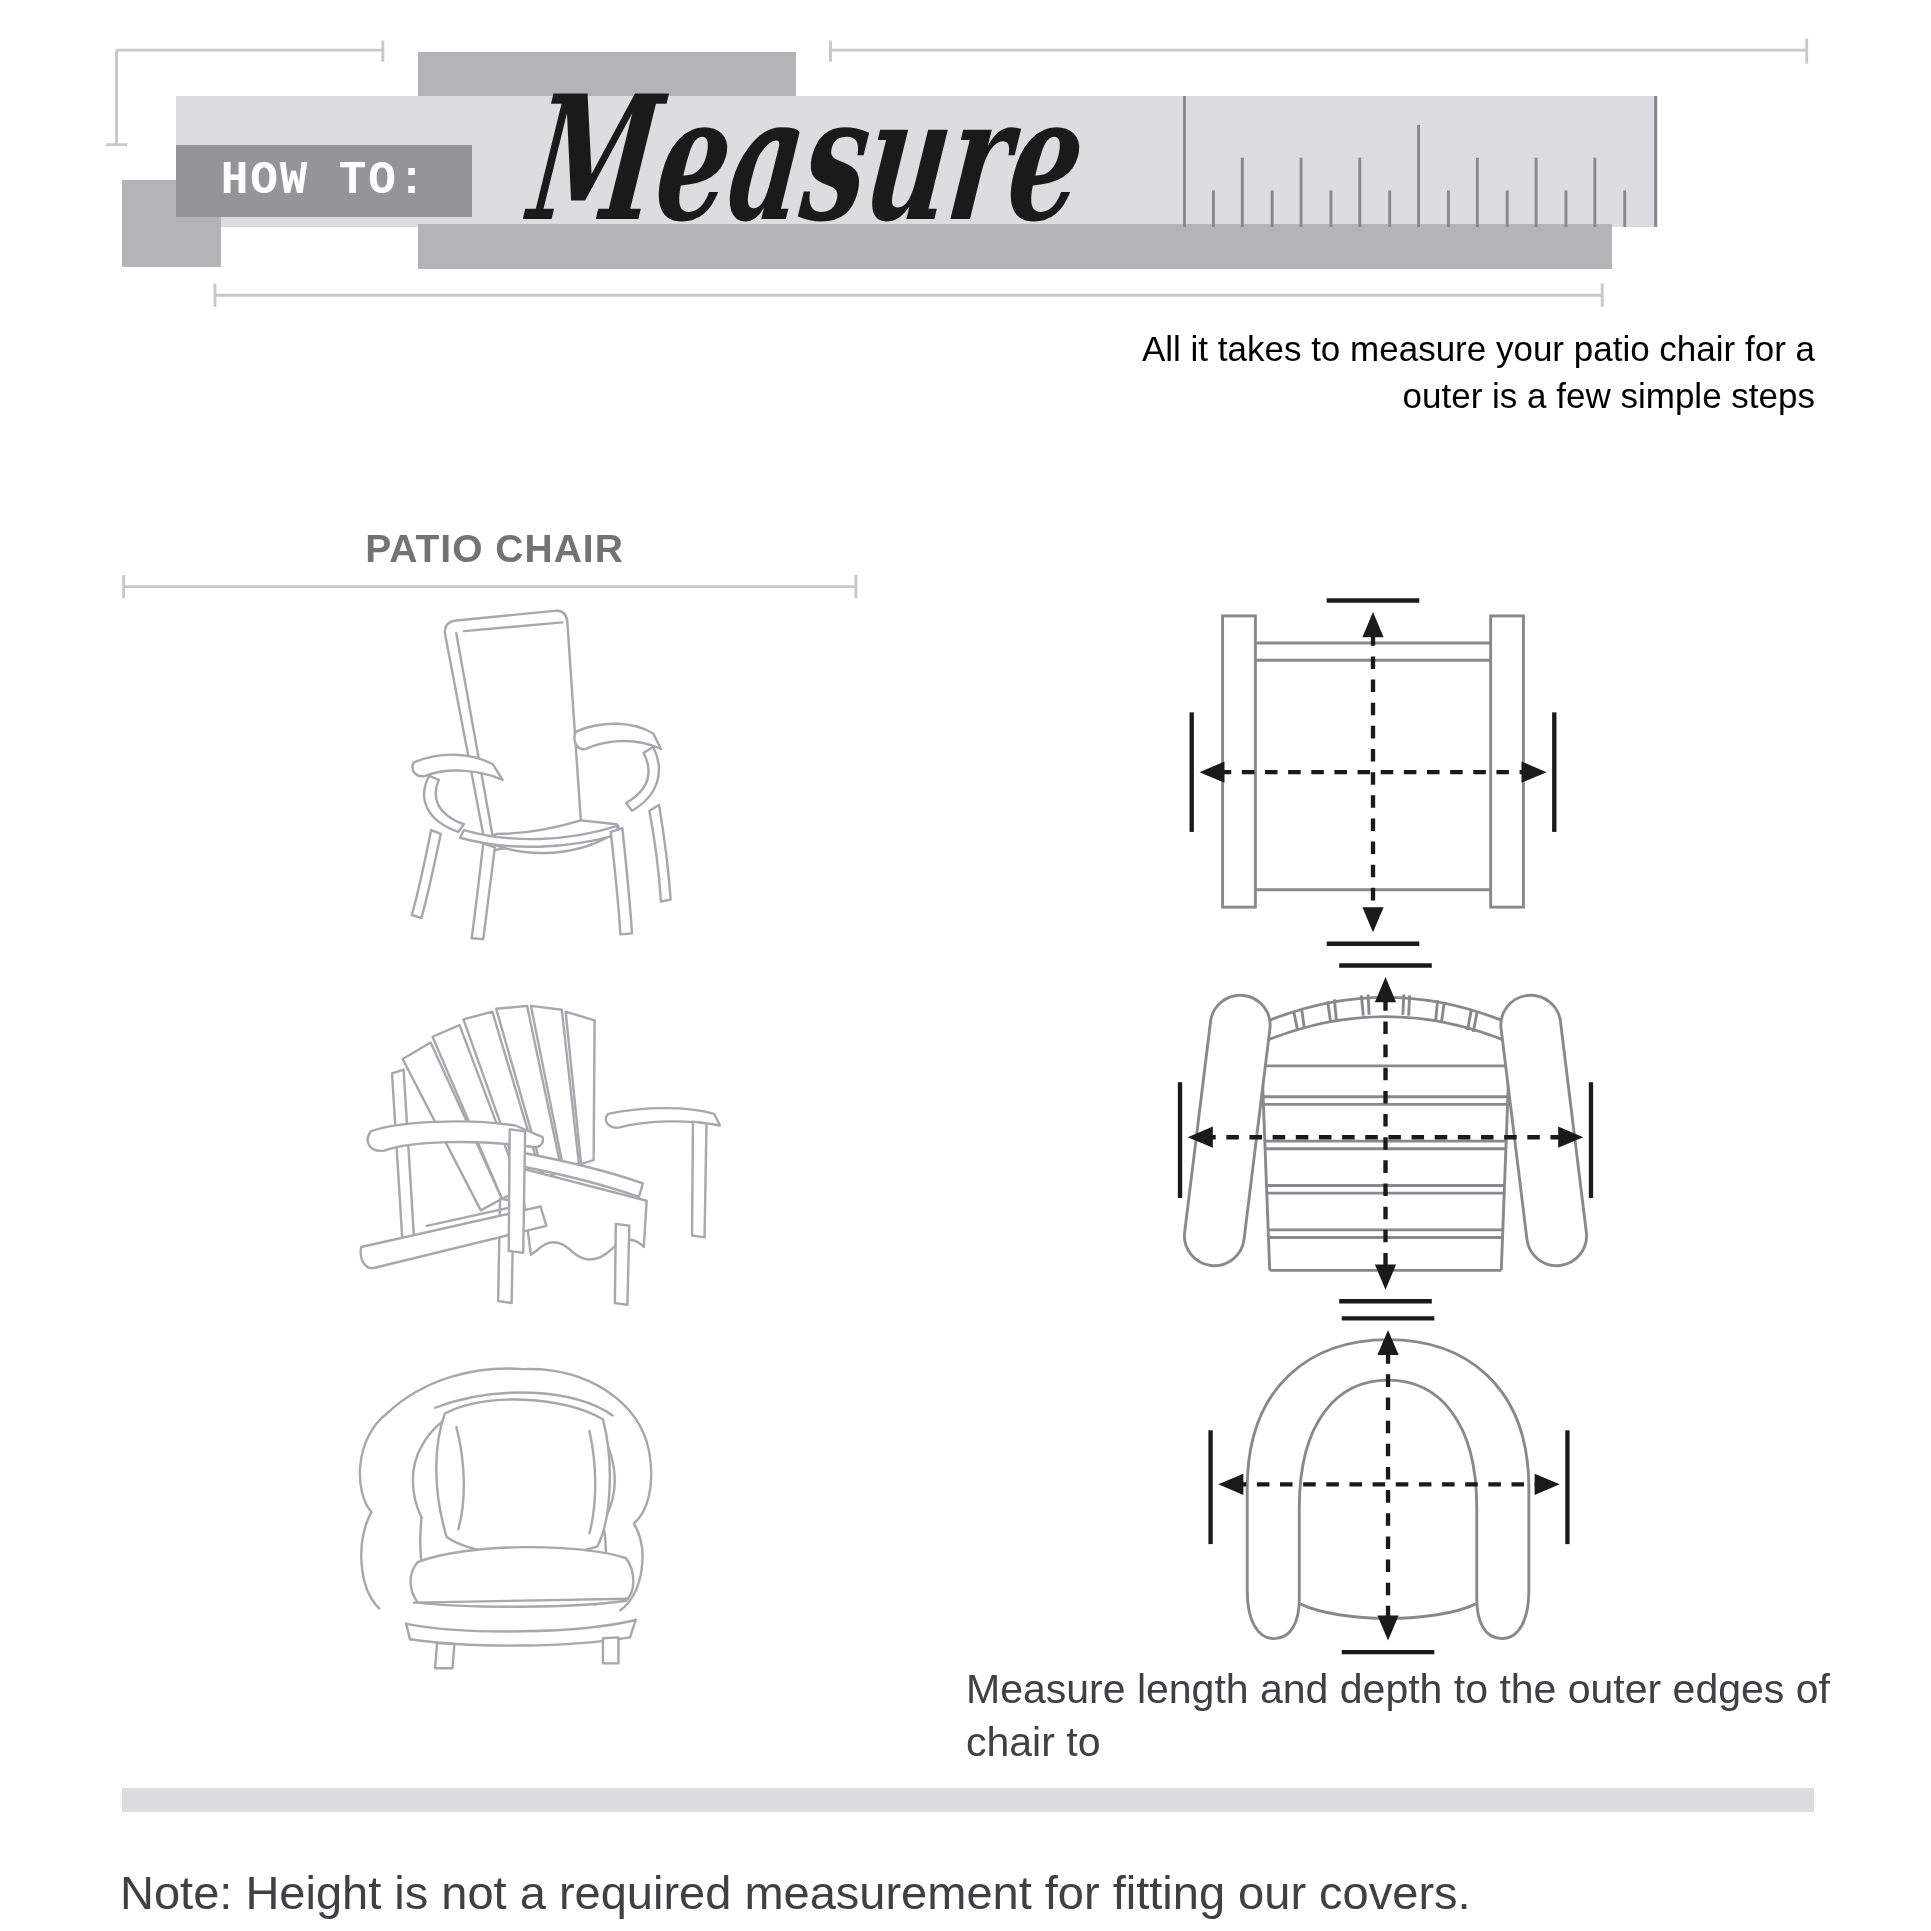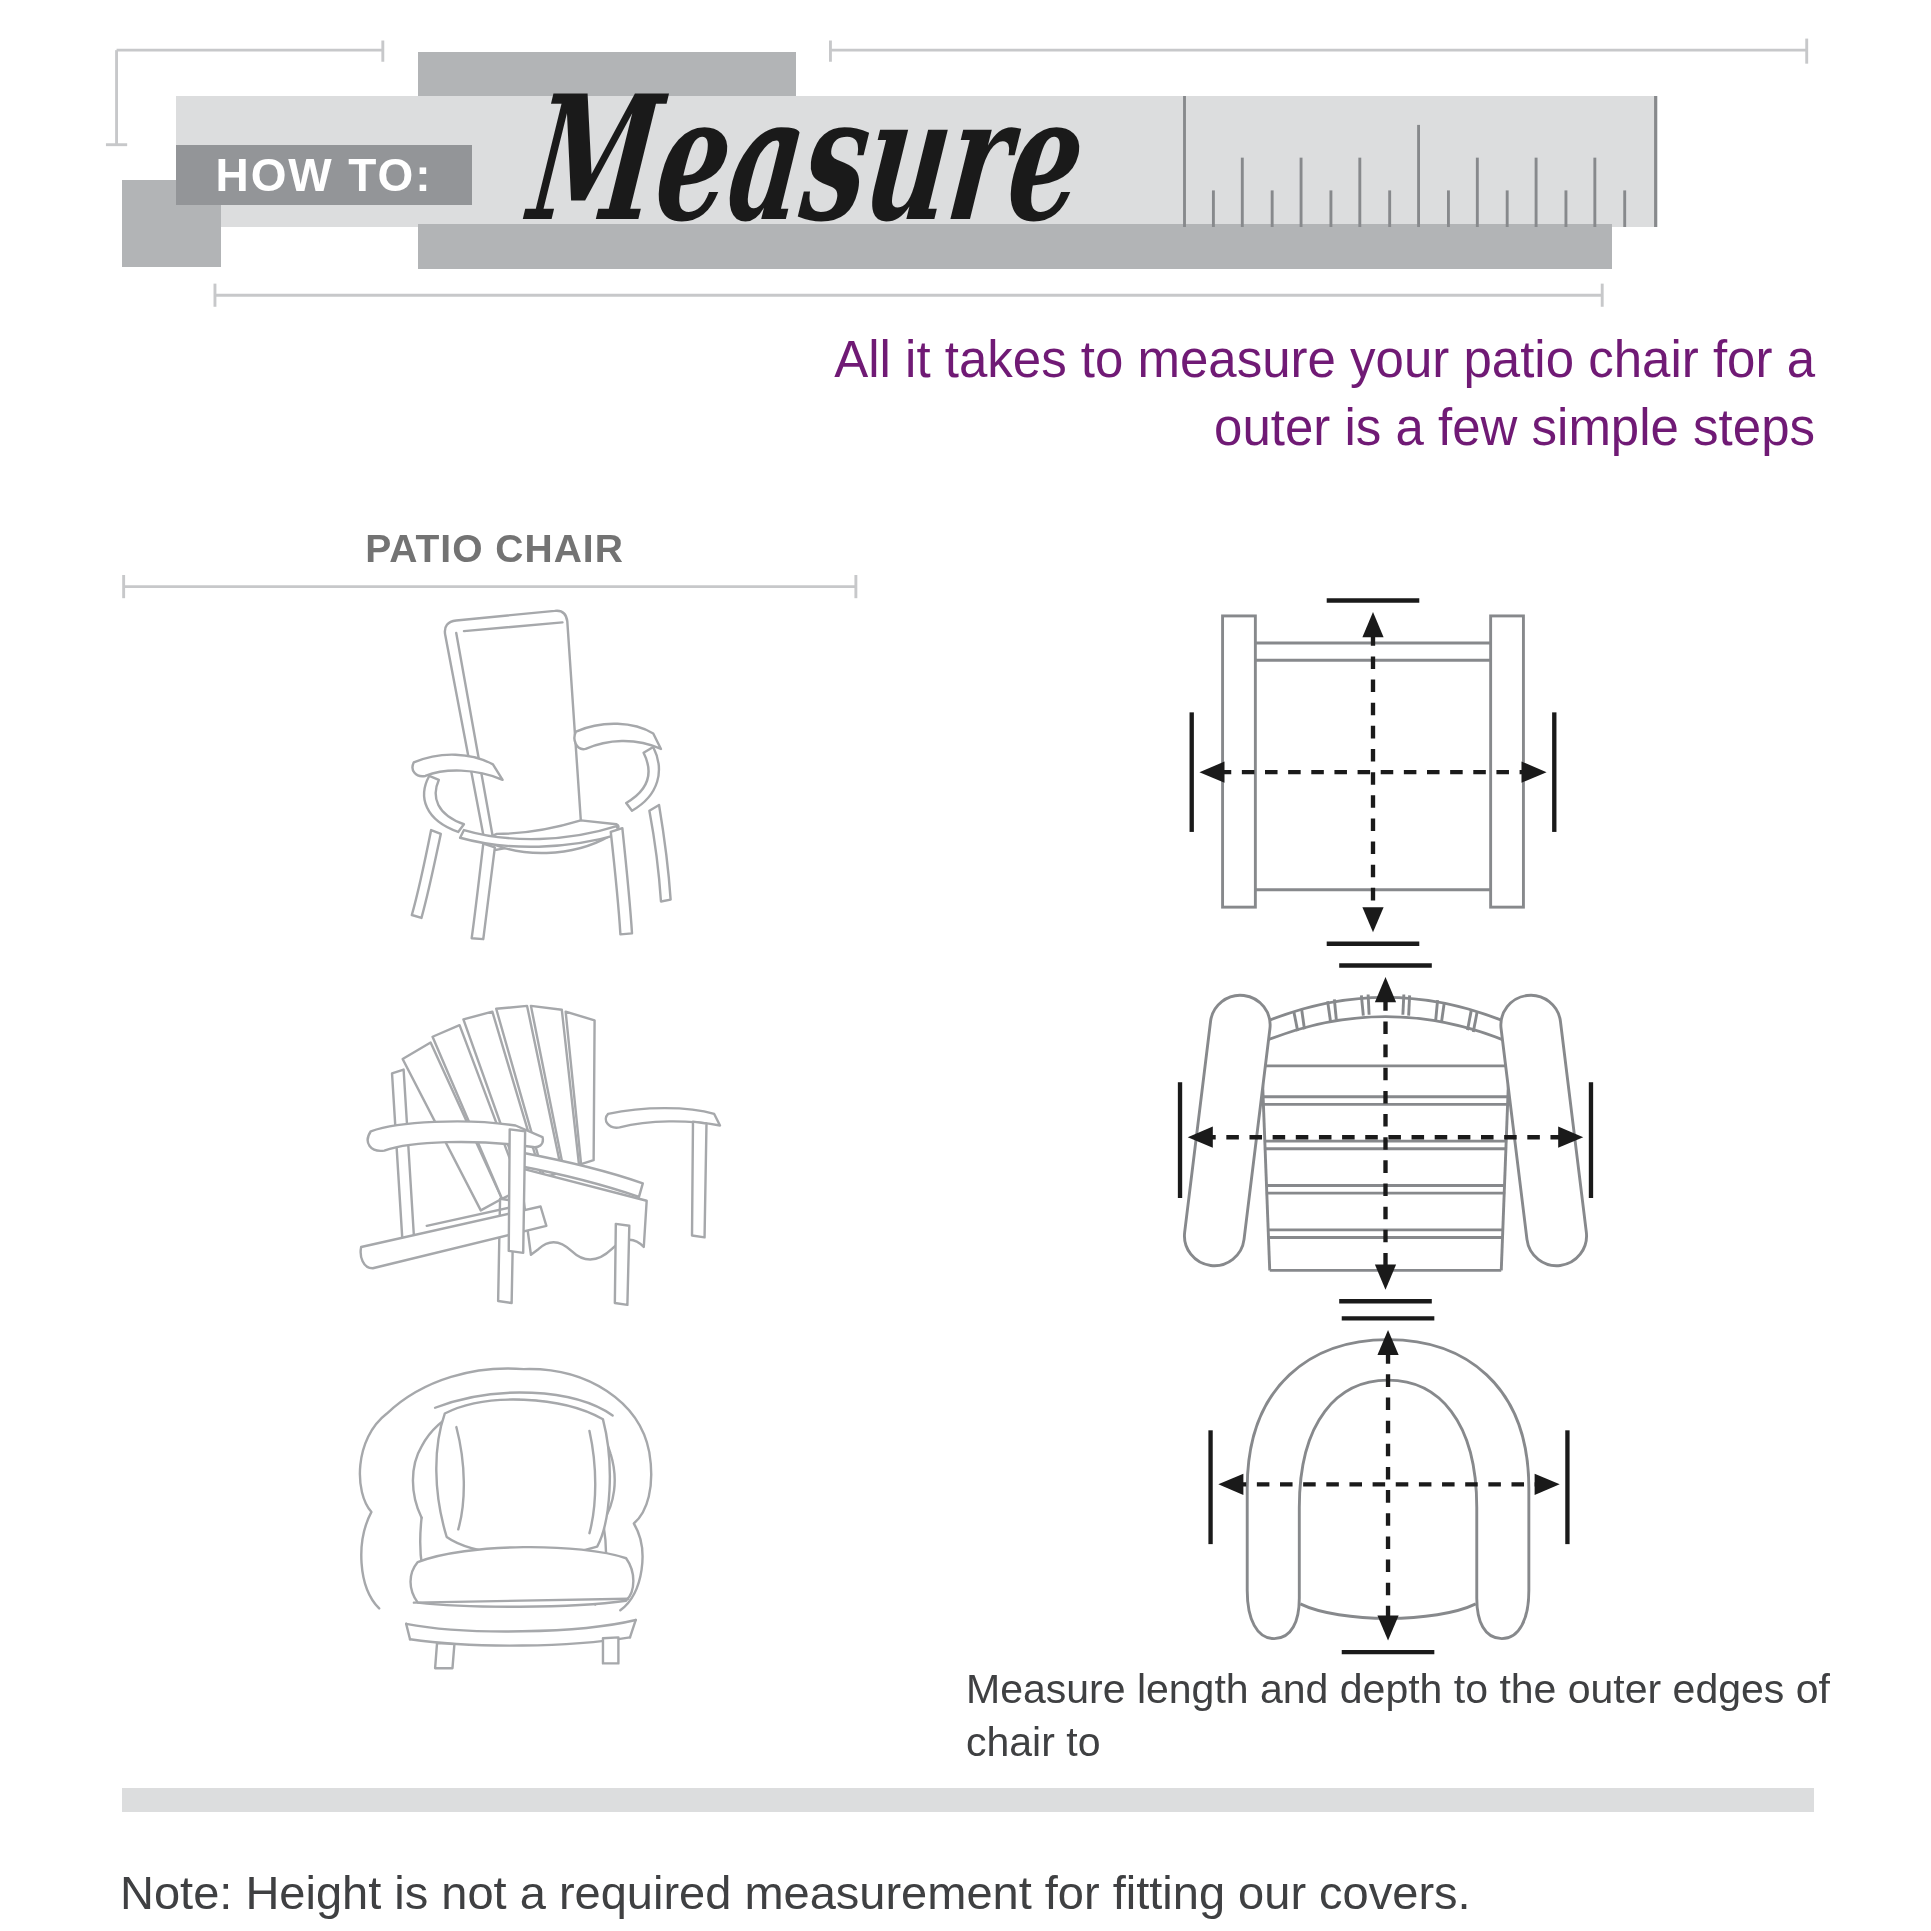--- a/index.html
+++ b/index.html
@@ -5,33 +5,33 @@
   html,body{margin:0;padding:0;background:#fff;}
   .canvas{
     position:relative;width:1931px;height:1931px;background:#ffffff;
     font-family:"Liberation Sans",sans-serif;color:#3f4042;overflow:hidden;
   }
   .abs{position:absolute;}
   
   .blk-light{background:#dcddde;}
   .blk-med{background:#b2b4b6;}
   .eyebrow-box{
-    left:176px;top:145px;width:296px;height:60px;background:#939598;
-    display:flex;align-items:center;justify-content:center;
+    left:176px;top:145px;width:296px;height:72px;background:#939598;
+    display:flex;align-items:center;justify-content:center;font-family:Liberation Mono, monospace;
   }
   .eyebrow-text{
     color:#ffffff;font-size:46px;font-weight:bold;letter-spacing:1.9px;white-space:nowrap;
   }
   .title-script{
     left:533px;top:73px;font-family:"DejaVu Serif",serif;font-style:italic;font-weight:bold;
     font-size:172px;color:#1a1a1a;transform:scaleX(0.66) skewX(-10deg);transform-origin:left center;
     white-space:nowrap;line-height:1;
   }
   .subtitle{
-    right:116px;top:326px;text-align:right;font-size:51px;line-height:1.33;color:#701a75;
+    right:116px;top:326px;text-align:right;font-size:35px;line-height:1.33;color:#000000;
   }
   .section-label{
     left:253px;top:527px;width:483px;text-align:center;font-size:39px;font-weight:bold;
     color:#737373;letter-spacing:1px;
   }
   .instruction{
     left:966px;top:1647px;width:879px;font-size:41px;line-height:1.3;color:#3f4042;margin-top:16px;
   }
   .divider-bar{left:122px;top:1788px;width:1692px;height:24px;background:#dcddde;}
   .note-text{left:120px;top:1865px;font-size:47px;color:#3f4042;}

